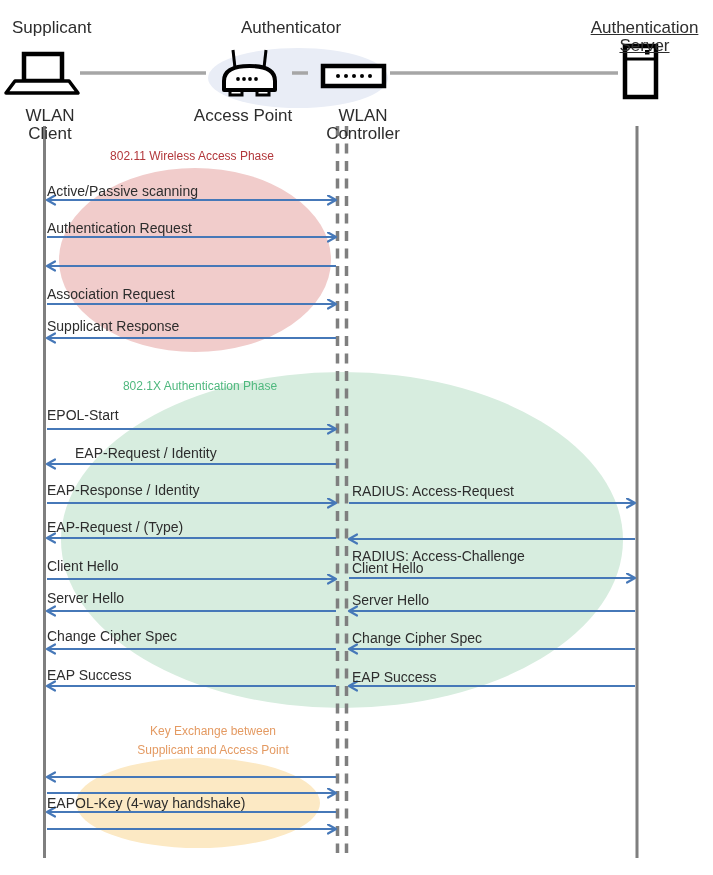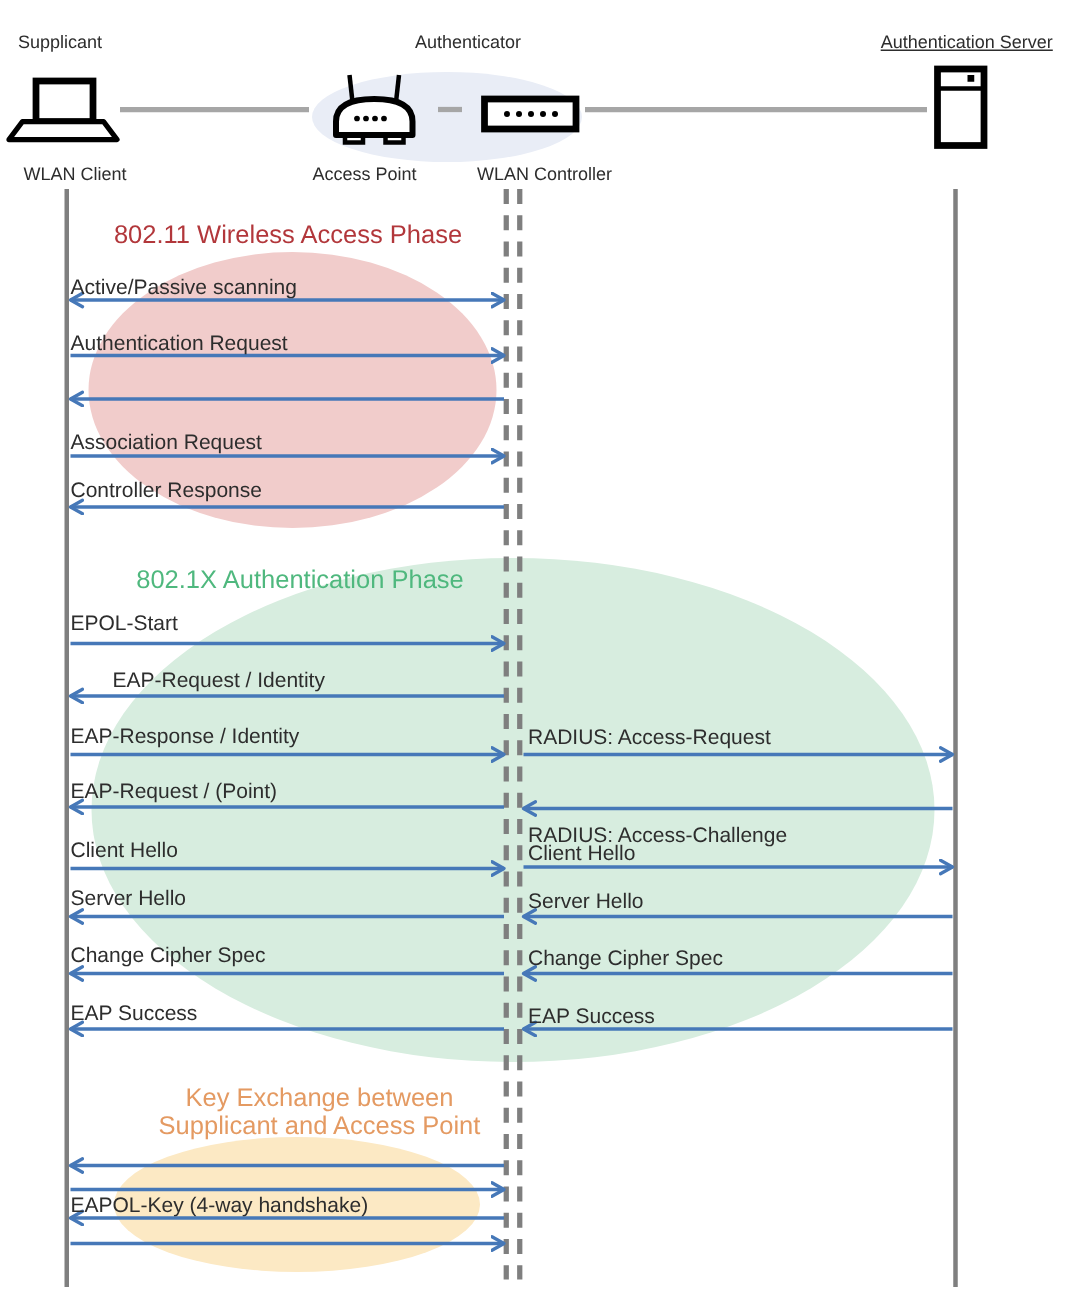--- a/index.html
+++ b/index.html
@@ -7,39 +7,39 @@
     position:relative;
     width:713px;height:875px;
     background:#ffffff;
     font-family:"Liberation Sans", sans-serif;
     overflow:hidden;
   }
   .canvas svg.layer{position:absolute;left:0;top:0;}
   .txt{
     position:absolute;
     color:#2d2d2d;
-    font-size:12px;
+    font-size:17px;
     line-height:18px;
     white-space:nowrap;
   }
   .center{text-align:center;white-space:normal;}
   .msg-label{
     position:absolute;
     height:18px;line-height:18px;
     text-align:left;
     font-size:14px;
     color:#2d2d2d;
     white-space:nowrap;
   }
   .lane-left{left:47px;width:290px;}
   .lane-right{left:352px;width:282px;}
   .phase-title{
     position:absolute;
     text-align:center;
-    font-size:17px;
+    font-size:12px;
     line-height:19px;
   }
 </style>
 </head>
 <body>
 
 <div class="canvas">
 
   <svg class="layer" width="713" height="875">
     <defs>
@@ -118,43 +118,43 @@
         <line x1="336" y1="686" x2="47" y2="686" stroke="#4678B8" stroke-width="2.2" marker-end="url(#ah)"></line>
         <line x1="635" y1="686" x2="349" y2="686" stroke="#4678B8" stroke-width="2.2" marker-end="url(#ah)"></line>
         <line x1="336" y1="777" x2="47" y2="777" stroke="#4678B8" stroke-width="2.2" marker-end="url(#ah)"></line>
         <line x1="47" y1="793" x2="336" y2="793" stroke="#4678B8" stroke-width="2.2" marker-end="url(#ah)"></line>
         <line x1="336" y1="812" x2="47" y2="812" stroke="#4678B8" stroke-width="2.2" marker-end="url(#ah)"></line>
         <line x1="47" y1="829" x2="336" y2="829" stroke="#4678B8" stroke-width="2.2" marker-end="url(#ah)"></line>
       </g>
   </svg>
 
   <div class="txt" style="left:12px;top:19px;">Supplicant</div>
-  <div class="txt center" style="left:242px;top:19px;width:140px;">Authenticator</div>
+  <div class="txt center" style="left:221px;top:19px;width:140px;">Authenticator</div>
   <div class="txt center" style="left:572px;top:19px;width:145px;text-decoration:underline;">Authentication Server</div>
 
   <div class="txt center" style="left:3px;top:107px;width:94px;">WLAN Client</div>
   <div class="txt center" style="left:193px;top:107px;width:100px;">Access Point</div>
   <div class="txt center" style="left:303px;top:107px;width:120px;">WLAN Controller</div>
 
   <div class="phase-title" style="left: 47px; top: 147px; width: 290px; color: rgb(178, 55, 59);">802.11 Wireless Access Phase</div>
   <div class="phase-title" style="left: 55px; top: 377px; width: 290px; color: rgb(79, 184, 126);">802.1X Authentication Phase</div>
   <div class="phase-title" style="left: 44px; top: 722px; width: 290px; color: rgb(228, 154, 98); margin-left: 24px;">
     <div>Key Exchange between</div>
     <div>Supplicant and Access Point</div>
   </div>
 
 <div class="msg-label lane-left" style="top: 182px;">Active/Passive scanning</div>
     <div class="msg-label lane-left" style="top: 219px;">Authentication Request</div>
     <div class="msg-label lane-left" style="top: 285px;">Association Request</div>
-    <div class="msg-label lane-left" style="top: 317px;">Controller Response</div>
+    <div class="msg-label lane-left" style="top: 317px;">Supplicant Response</div>
     <div class="msg-label lane-left" style="top: 406px;">EPOL-Start</div>
     <div class="msg-label lane-left" style="top: 444px; padding-left: 28px;">EAP-Request / Identity</div>
     <div class="msg-label lane-left" style="top: 481px;">EAP-Response / Identity</div>
     <div class="msg-label lane-right" style="top: 482px;">RADIUS: Access-Request</div>
-    <div class="msg-label lane-left" style="top: 518px;">EAP-Request / (Point)</div>
+    <div class="msg-label lane-left" style="top: 518px;">EAP-Request / (Type)</div>
     <div class="msg-label lane-right" style="top: 518px; margin-top: 29px;">RADIUS: Access-Challenge</div>
     <div class="msg-label lane-left" style="top: 557px;">Client Hello</div>
     <div class="msg-label lane-right" style="top: 559px;">Client Hello</div>
     <div class="msg-label lane-left" style="top: 589px;">Server Hello</div>
     <div class="msg-label lane-right" style="top: 591px;">Server Hello</div>
     <div class="msg-label lane-left" style="top: 627px;">Change Cipher Spec</div>
     <div class="msg-label lane-right" style="top: 629px;">Change Cipher Spec</div>
     <div class="msg-label lane-left" style="top: 666px;">EAP Success</div>
     <div class="msg-label lane-right" style="top: 668px;">EAP Success</div>
     <div class="msg-label lane-left" style="top: 794px;">EAPOL-Key (4-way handshake)</div>

